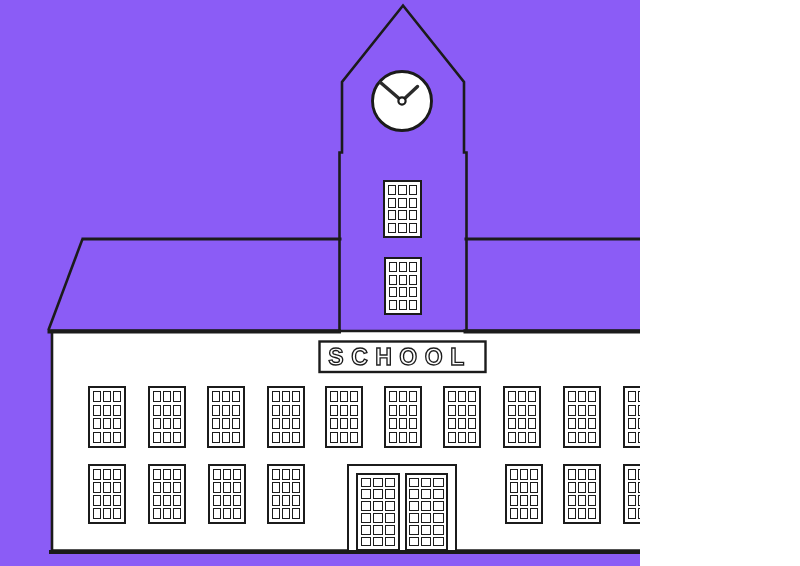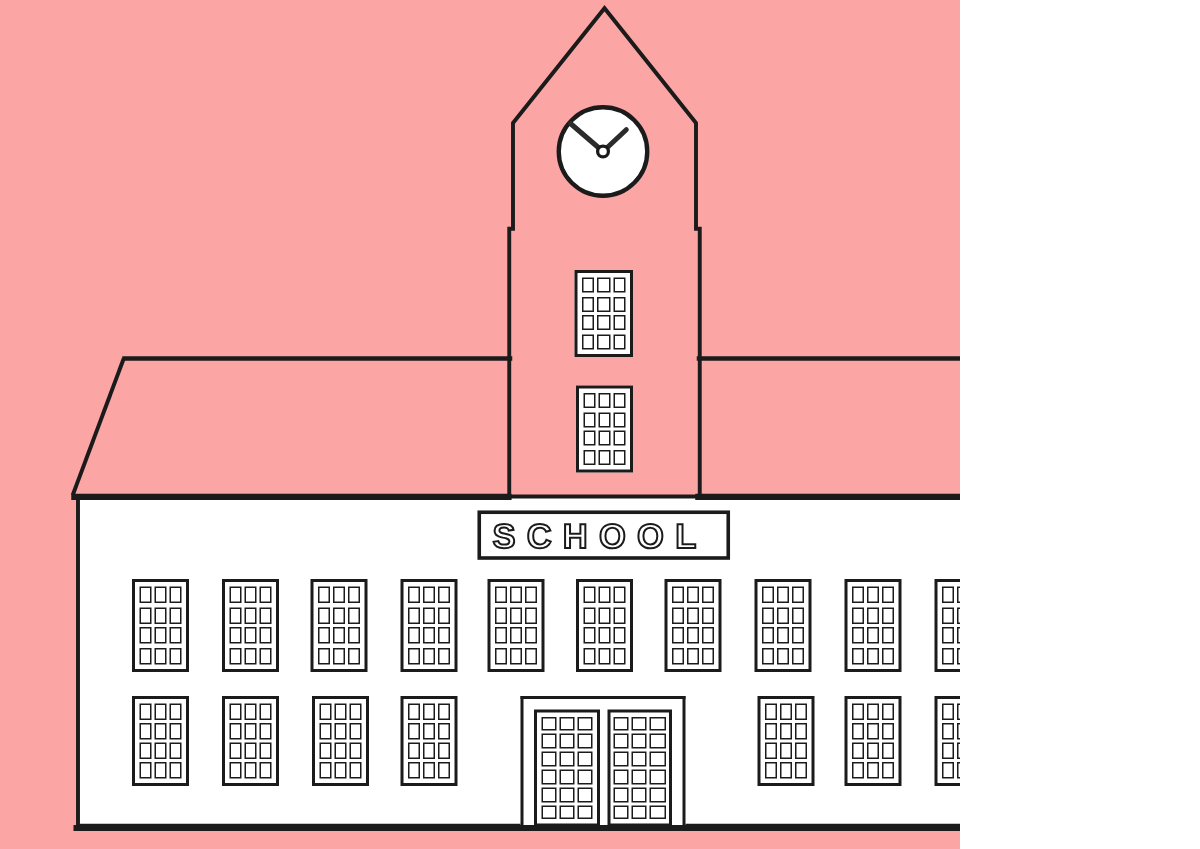--- a/index.html
+++ b/index.html
@@ -1,20 +1,20 @@
 <!DOCTYPE html>
 <html><head>
 <meta charset="utf-8">
 <style>
   html, body { margin: 0; padding: 0; background: #ffffff; }
   .canvas {
     position: relative;
     width: 640px;
     height: 566px;
-    background: #fca5a5;
+    background: #8b5cf6;
     overflow: hidden;
     font-family: "Liberation Sans", sans-serif;
   }
   .canvas { --line: #1b1b1b; }
   svg.outline { position: absolute; left: 0; top: 0; z-index: 0; }
   #windows-layer { position: absolute; left: 0; top: 0; width: 100%; height: 100%; z-index: 1; }
   .window {
     position: absolute;
     box-sizing: border-box;
     border: 2.2px solid var(--line);

